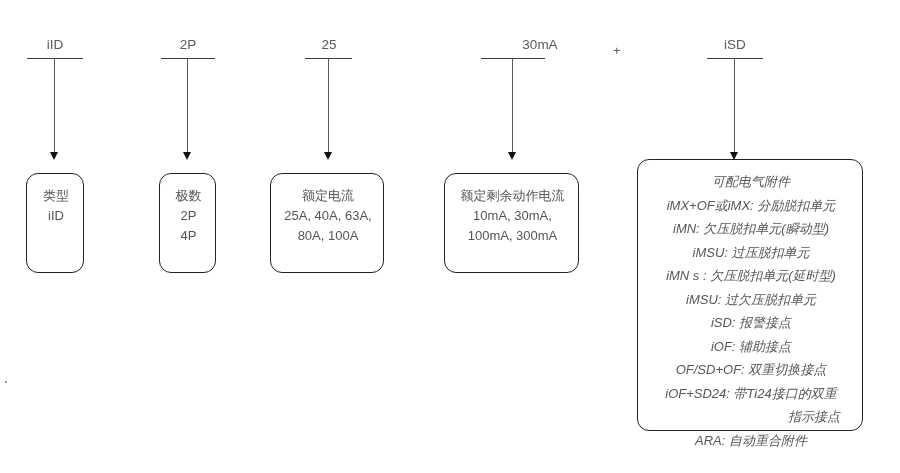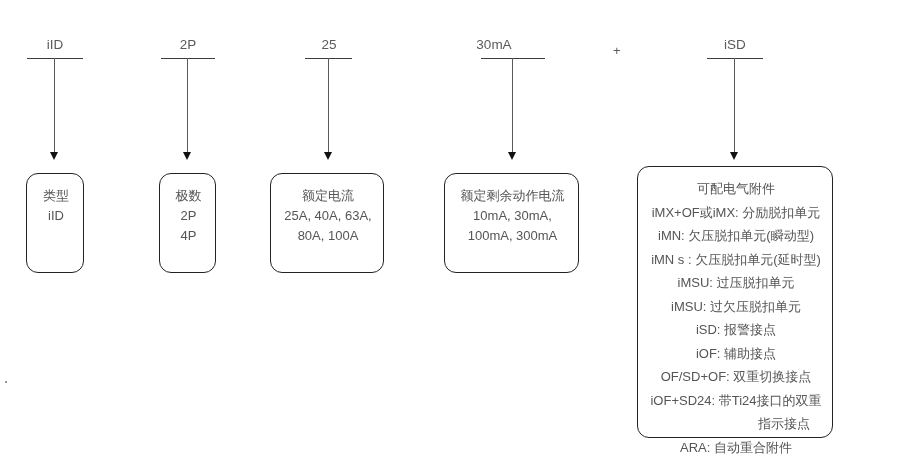--- a/index.html
+++ b/index.html
@@ -139,47 +139,47 @@
   <div class="arrow-head" style="left:324px; top:152px;"></div>
 
   <div class="box" style="left:270px; top:173px; width:114px; height:100px;">
     <div class="box-body">
       <div class="box-line">额定电流</div>
       <div class="box-line">25A, 40A, 63A,</div>
       <div class="box-line">80A, 100A</div>
     </div>
   </div>
 
-  <div class="col-label" style="left:462px; top:38px; width:64px;">30mA</div>
+  <div class="col-label" style="left:508px; top:38px; width:64px;">30mA</div>
   <div class="tick-rule" style="left:481px; top:58px; width:64px;"></div>
   <div class="connector" style="left:512px; top:58px; height:94px;"></div>
   <div class="arrow-head" style="left:508px; top:152px;"></div>
 
   <div class="box" style="left:444px; top:173px; width:135px; height:100px;">
     <div class="box-body">
       <div class="box-line">额定剩余动作电流</div>
       <div class="box-line">10mA, 30mA,</div>
       <div class="box-line">100mA, 300mA</div>
     </div>
   </div>
 
   <div class="plus-sign" style="left:613px; top:44px;">+</div>
 
   <div class="col-label" style="left:707px; top:38px; width:56px;">iSD</div>
   <div class="tick-rule" style="left:707px; top:58px; width:56px;"></div>
   <div class="connector" style="left:734px; top:58px; height:94px;"></div>
   <div class="arrow-head" style="left:730px; top:152px;"></div>
 
-  <div class="box box-accessories" style="left:637px; top:166px; width:196px; height:272px;">
+  <div class="box box-accessories" style="left:637px; top:159px; width:226px; height:272px;font-style:italic;">
     <div class="box-body">
       <div class="box-line">可配电气附件</div>
       <div class="box-line">iMX+OF或iMX: 分励脱扣单元</div>
       <div class="box-line">iMN: 欠压脱扣单元(瞬动型)</div>
+      <div class="box-line">iMSU: 过压脱扣单元</div>
       <div class="box-line">iMN s : 欠压脱扣单元(延时型)</div>
-      <div class="box-line">iMSU: 过压脱扣单元</div>
       <div class="box-line">iMSU: 过欠压脱扣单元</div>
       <div class="box-line">iSD: 报警接点</div>
       <div class="box-line">iOF: 辅助接点</div>
       <div class="box-line">OF/SD+OF: 双重切换接点</div>
       <div class="box-line">iOF+SD24: 带Ti24接口的双重</div>
       <div class="box-line wrap-cont">指示接点</div>
       <div class="box-line">ARA: 自动重合附件</div>
     </div>
   </div>
 

